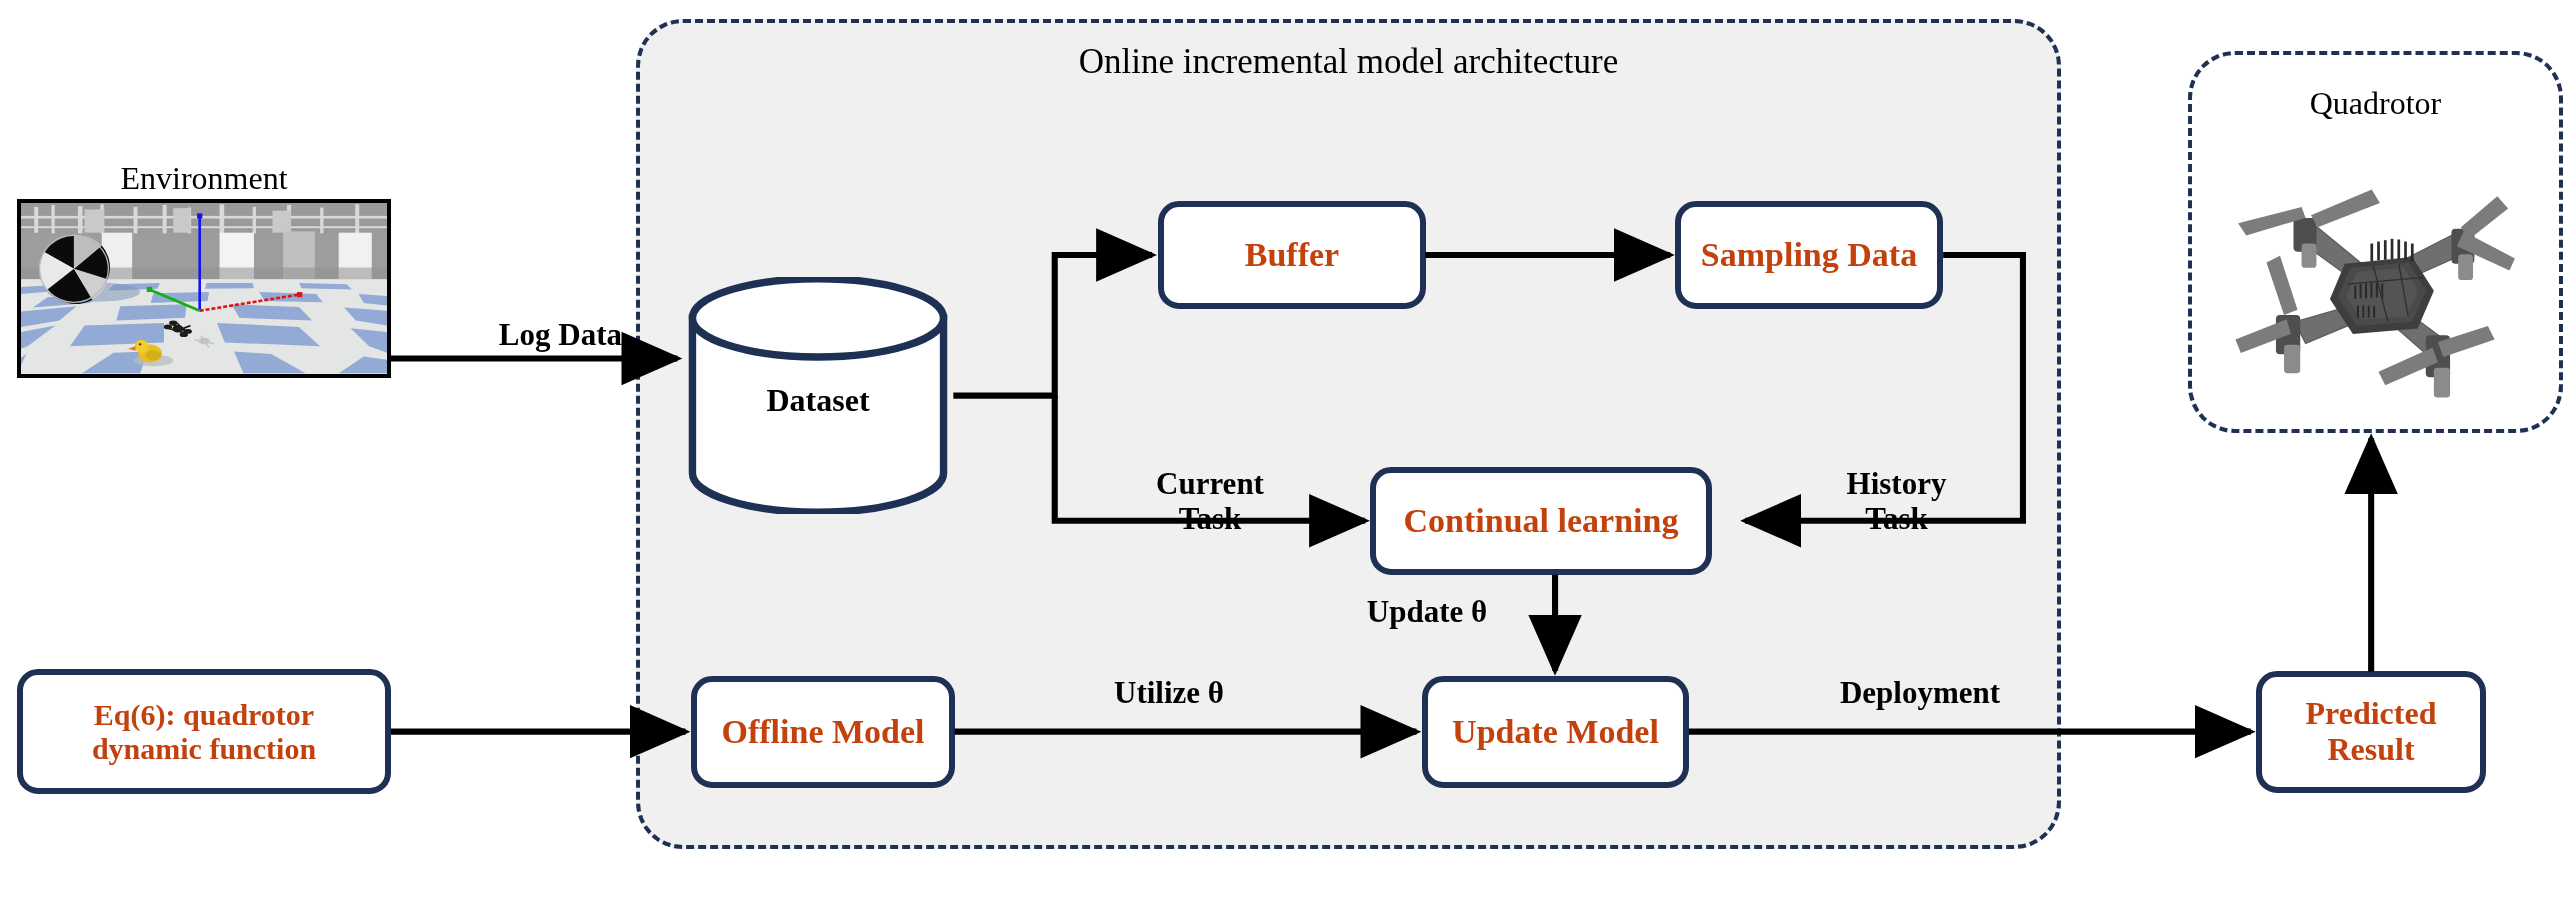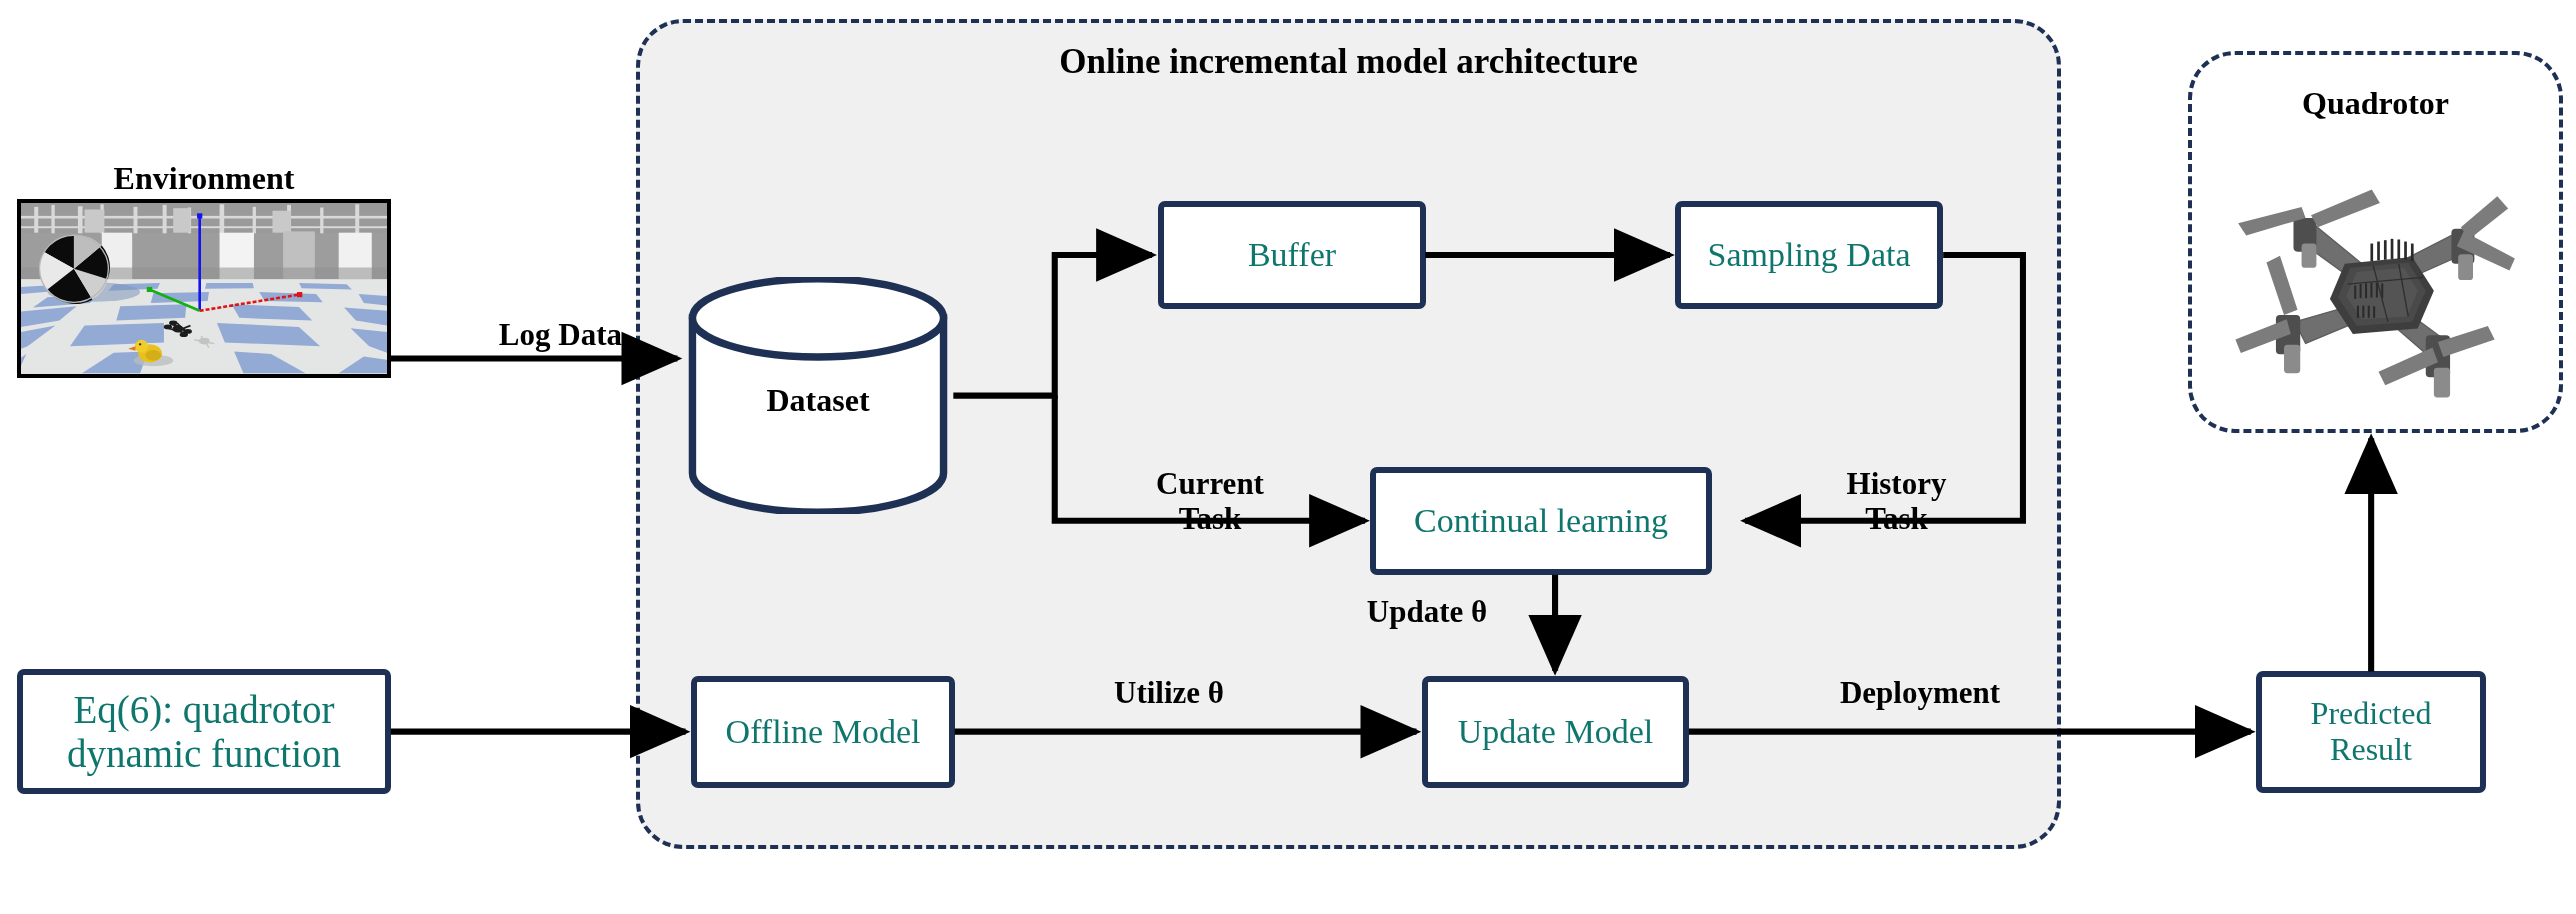--- a/index.html
+++ b/index.html
@@ -2,27 +2,27 @@
 <html style="font-size:10.8px"><head>
 <meta charset="utf-8">
 <style>
   html,body{margin:0;padding:0;background:#ffffff;}
   body{width:2576px;height:915px;position:relative;overflow:hidden;
        font-family:"Liberation Serif","DejaVu Serif",serif;}
   .stage{position:absolute;left:0;top:0;width:2576px;height:915px;}
   svg.layer{position:absolute;left:0;top:0;width:2576px;height:915px;pointer-events:none;}
 
   .node{position:absolute;box-sizing:border-box;background:#ffffff;
-        border:6px solid #1e3054;border-radius:7px;
+        border:6px solid #1e3054;border-radius:21px;
         display:flex;align-items:center;justify-content:center;text-align:center;
-        font-weight:normal;color:#0f766e;line-height:1.12;}
+        font-weight:bold;color:#c2410c;line-height:1.12;}
   .panel-dash{position:absolute;box-sizing:border-box;border:4.7px dashed #1e3054;border-radius:47px;}
   .arch-panel{background:#f0f0f0;}
   .lbl{position:absolute;font-weight:bold;color:#000;text-align:center;line-height:1.12;}
-  .title{position:absolute;font-weight:bold;color:#000;text-align:center;}
+  .title{position:absolute;font-weight:normal;color:#000;text-align:center;}
 
   
   .envframe{position:absolute;box-sizing:border-box;border:4px solid #000;overflow:hidden;background:#e8e8e8;}
   .envscene{position:absolute;left:0;top:0;width:100%;height:100%;}
   .cylwrap{position:absolute;}
   .theta{font-style:italic;font-family:"Liberation Serif","DejaVu Serif",serif;}
 </style>
 </head>
 <body>
 
@@ -128,21 +128,21 @@
       <g>
         <ellipse cx="195" cy="233" rx="18" ry="14" fill="#e8c020"></ellipse>
         <circle cx="182" cy="222" r="10" fill="#f0cd2a"></circle>
         <polygon points="173,222 162,226 173,229" fill="#e07a18"></polygon>
         <circle cx="180" cy="219" r="1.8" fill="#2a2a2a"></circle>
         <ellipse cx="200" cy="236" rx="12" ry="8" fill="#d4ae16"></ellipse>
       </g>
     </svg>
   </div>
 
-  <div class="node" style="left:17px;top:669px;width:374px;height:125px;font-size:39px;padding:16px 15px;">
+  <div class="node" style="left:17px;top:669px;width:374px;height:125px;font-size:30px;padding:16px 15px;">
     <span>Eq(6): quadrotor dynamic function</span>
   </div>
 
   <div class="panel-dash arch-panel" style="left:636px;top:19px;width:1425px;height:830px;"></div>
   <div class="title" style="left:636px;top:42px;width:1425px;font-size:35px;">Online incremental model architecture</div>
 
   <div class="cylwrap" style="left:683px;top:277px;width:270px;height:237px;">
     <svg width="270" height="237" viewBox="0 0 400 350">
       <path d="M14 60 L14 290 A186 58 0 0 0 386 290 L386 60 Z" fill="#ffffff" stroke="#1e3054" stroke-width="11"></path>
       <ellipse cx="200" cy="60" rx="186" ry="58" fill="#ffffff" stroke="#1e3054" stroke-width="11"></ellipse>

